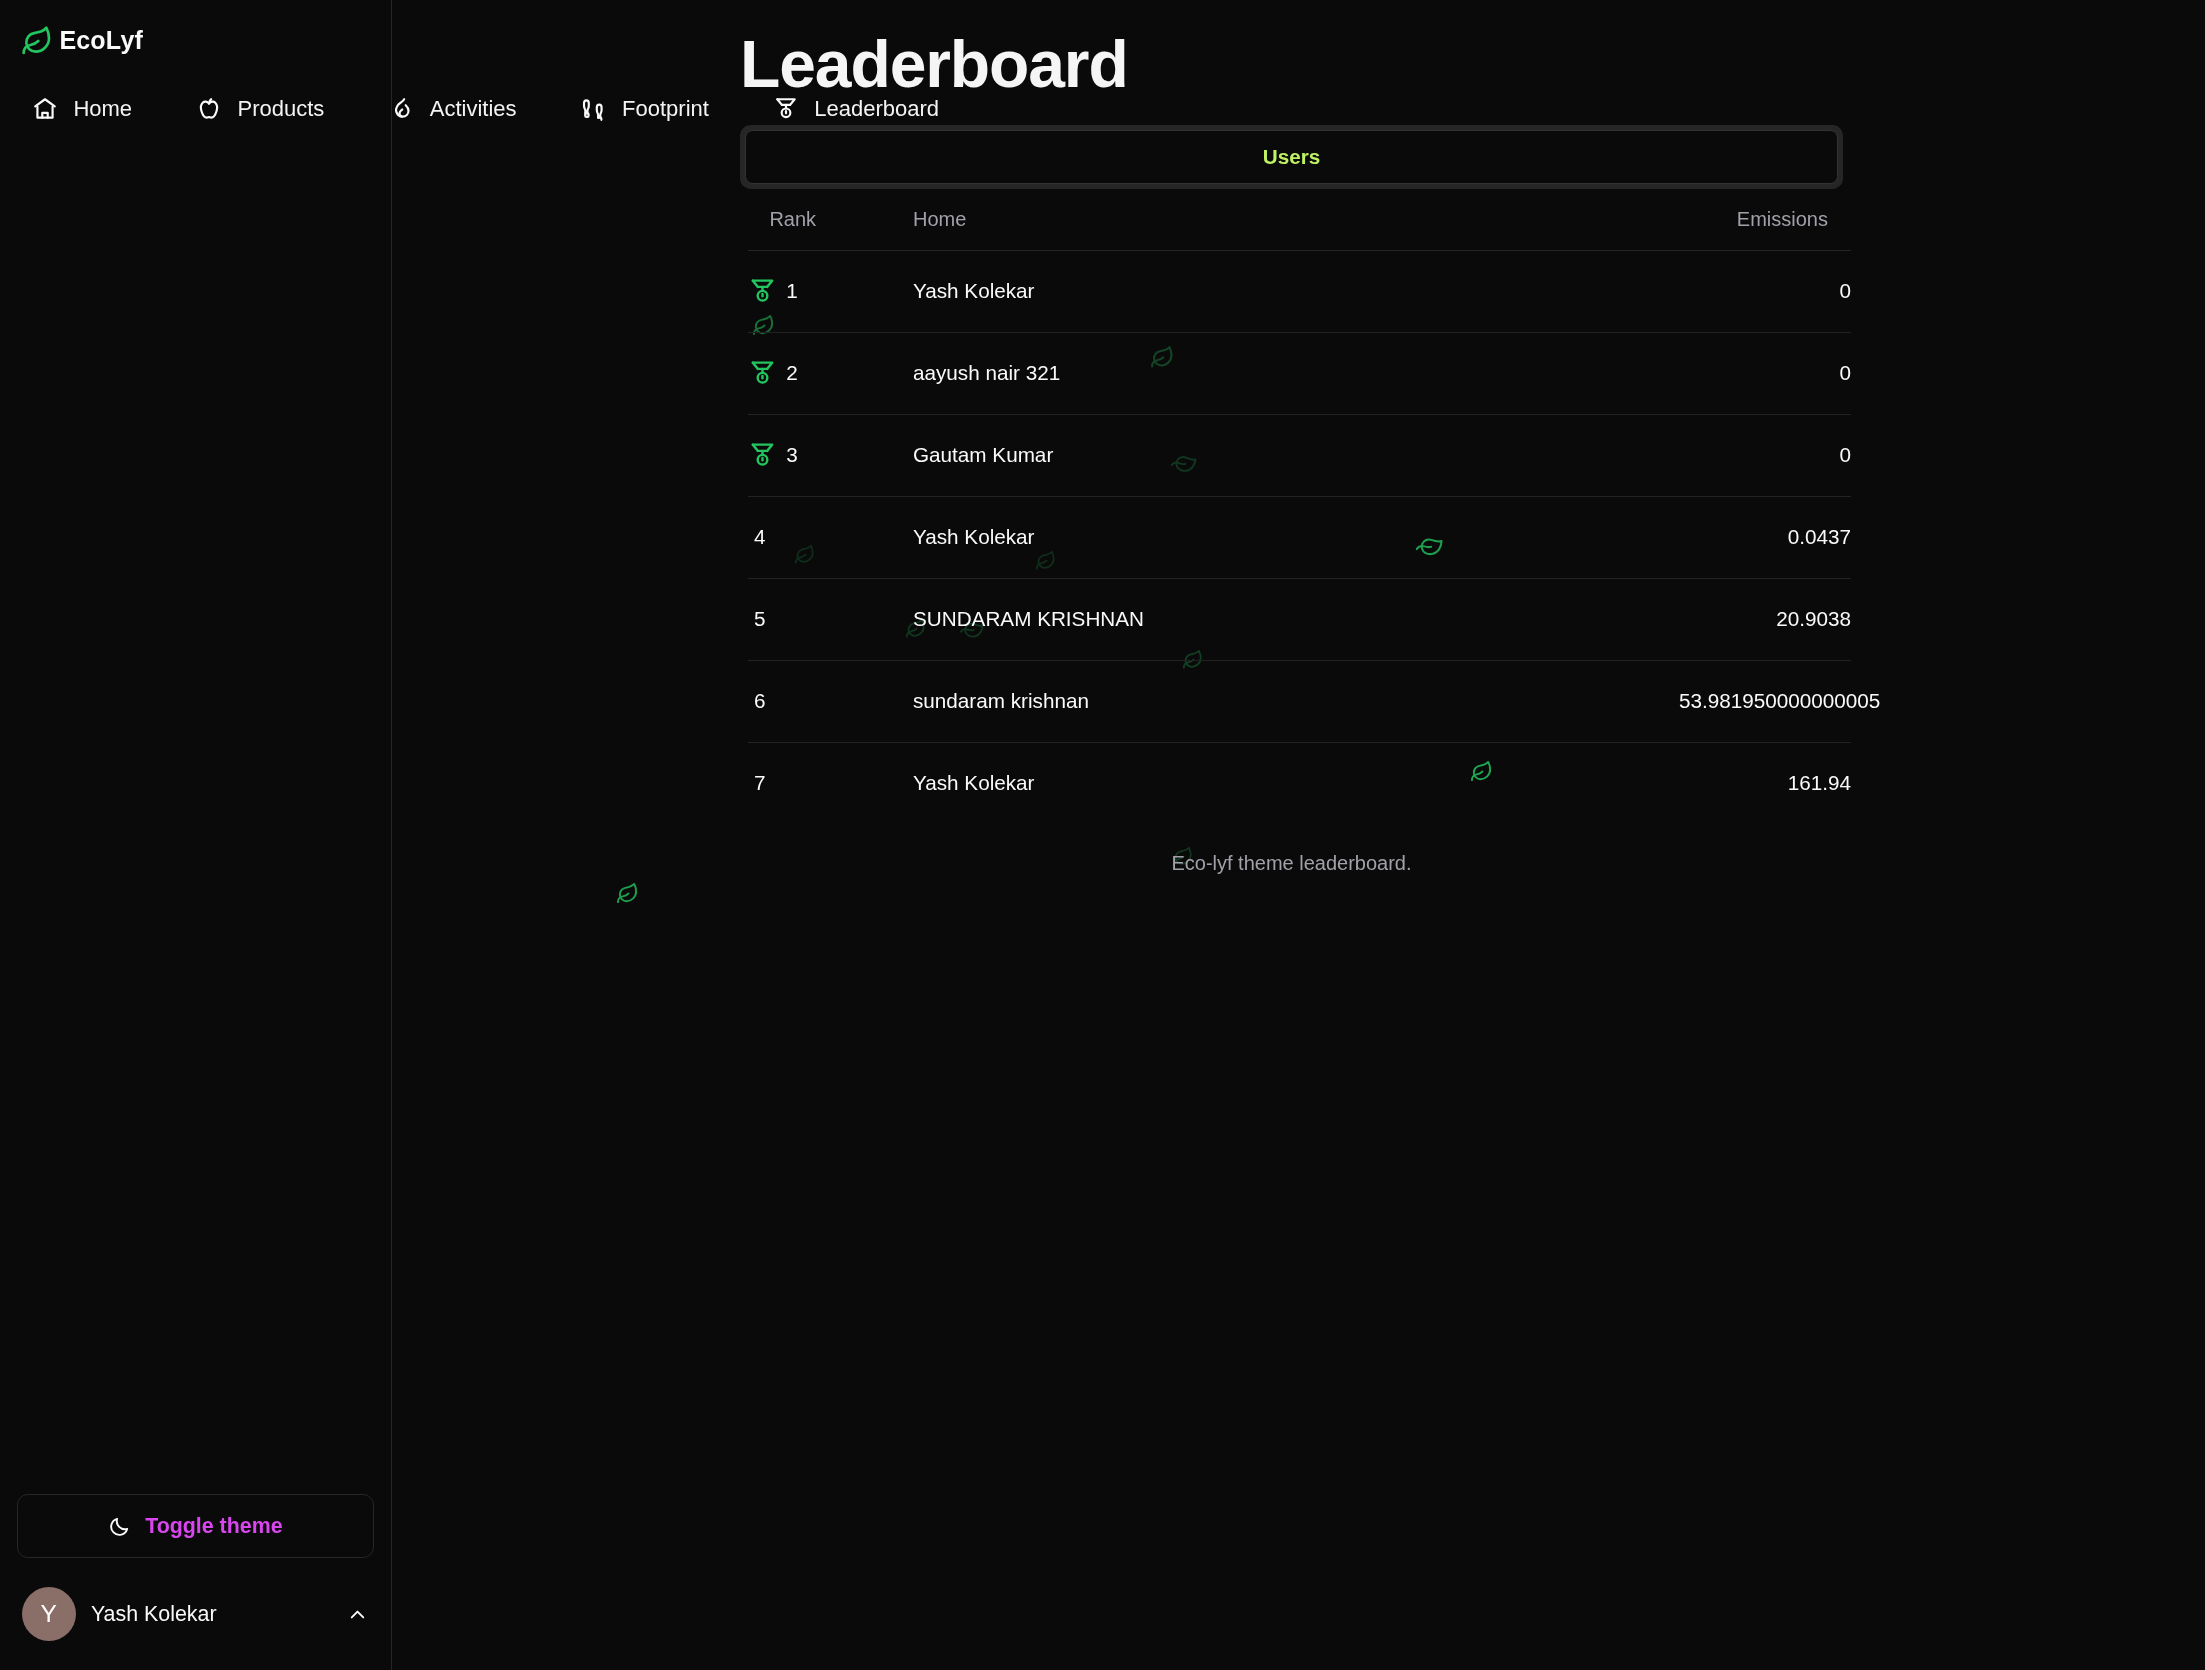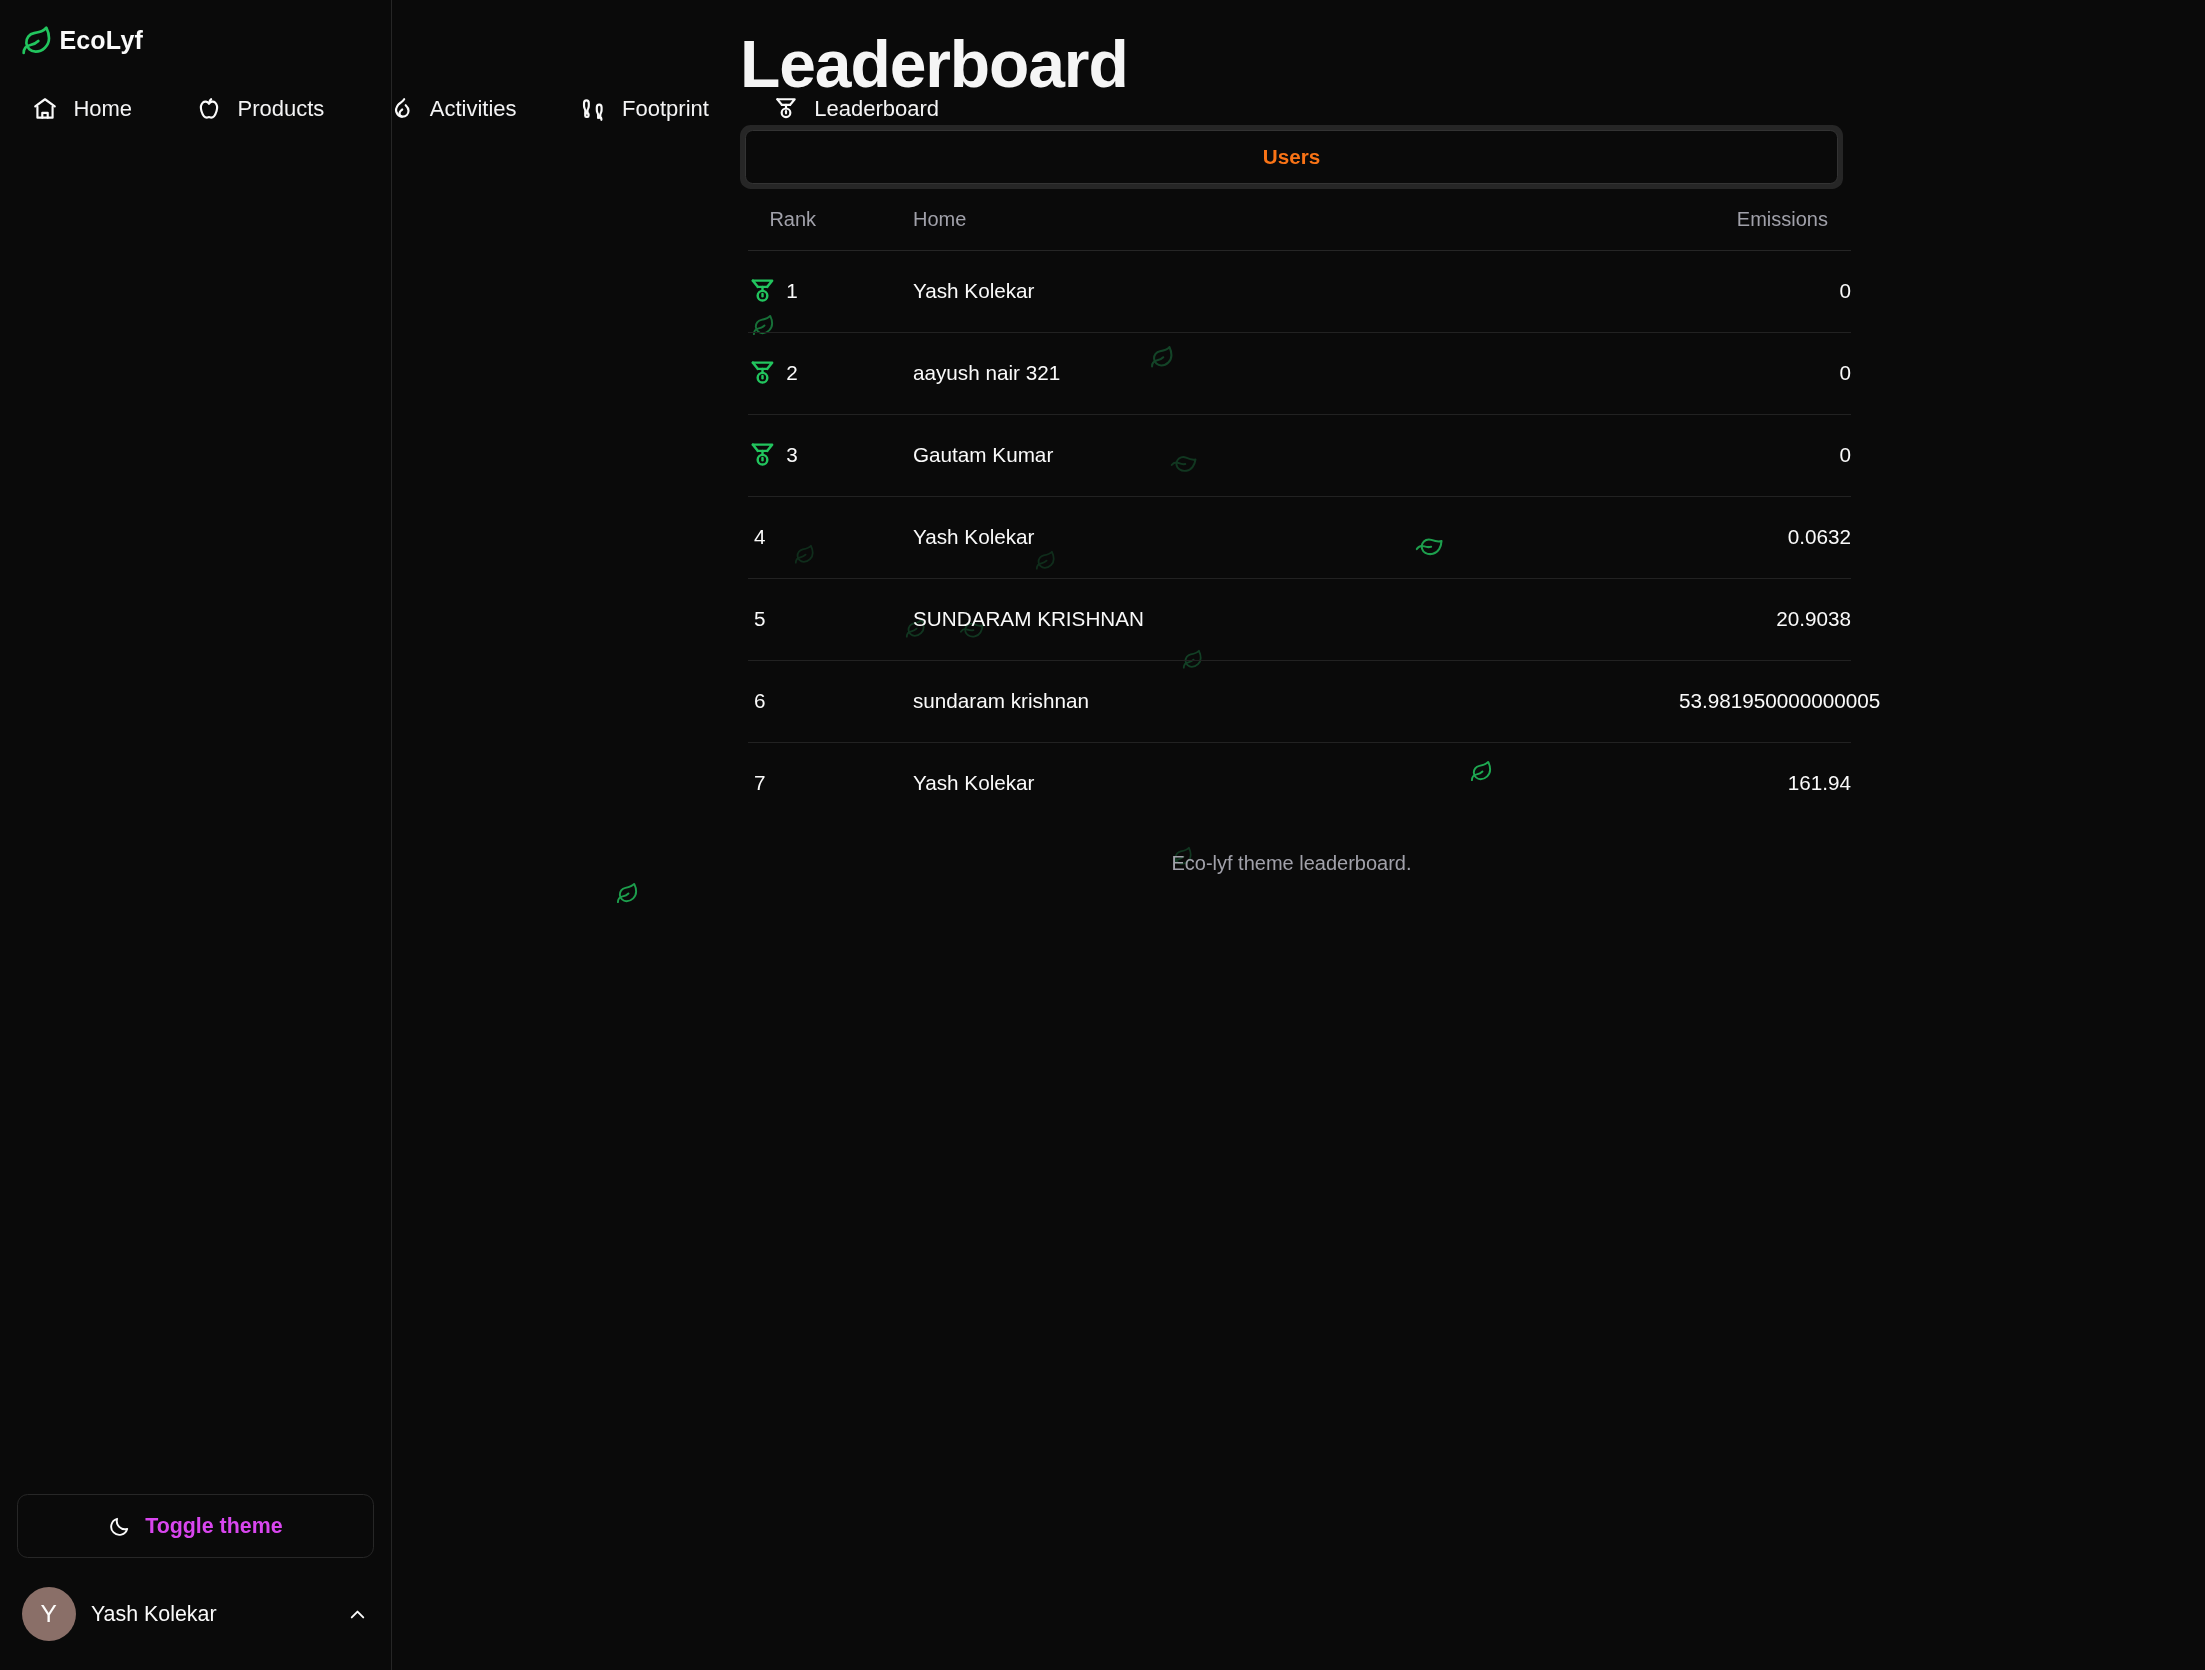--- a/index.html
+++ b/index.html
@@ -160,21 +160,21 @@
     justify-content: center;
     border-radius: 7.7px;
     font-size: 20.7px;
     cursor: pointer;
     color: #a3a3a3;
     background: transparent;
     border: 1.5px solid transparent;
   }
   .tab.active {
     background: #0a0a0a;
-    color: #f97316;
+    color: #bef264;
     font-weight: bold;
     border-color: #333333;
   }
 
   
   .lb-table {
     width: 100%;
     margin-top: 17px;
     border-collapse: collapse;
     table-layout: fixed;
@@ -439,21 +439,21 @@
      <td class="cell-emis">0</td>
               </tr>
               <tr>
                 <td class="cell-rank">
        <span class="rank-wrap">
 
          <span class="rank-num plain">4</span>
        </span>
      </td>
      <td class="cell-name">Yash Kolekar</td>
-     <td class="cell-emis">0.0632</td>
+     <td class="cell-emis">0.0437</td>
               </tr>
               <tr>
                 <td class="cell-rank">
        <span class="rank-wrap">
 
          <span class="rank-num plain">5</span>
        </span>
      </td>
      <td class="cell-name">SUNDARAM KRISHNAN</td>
      <td class="cell-emis">20.9038</td>

